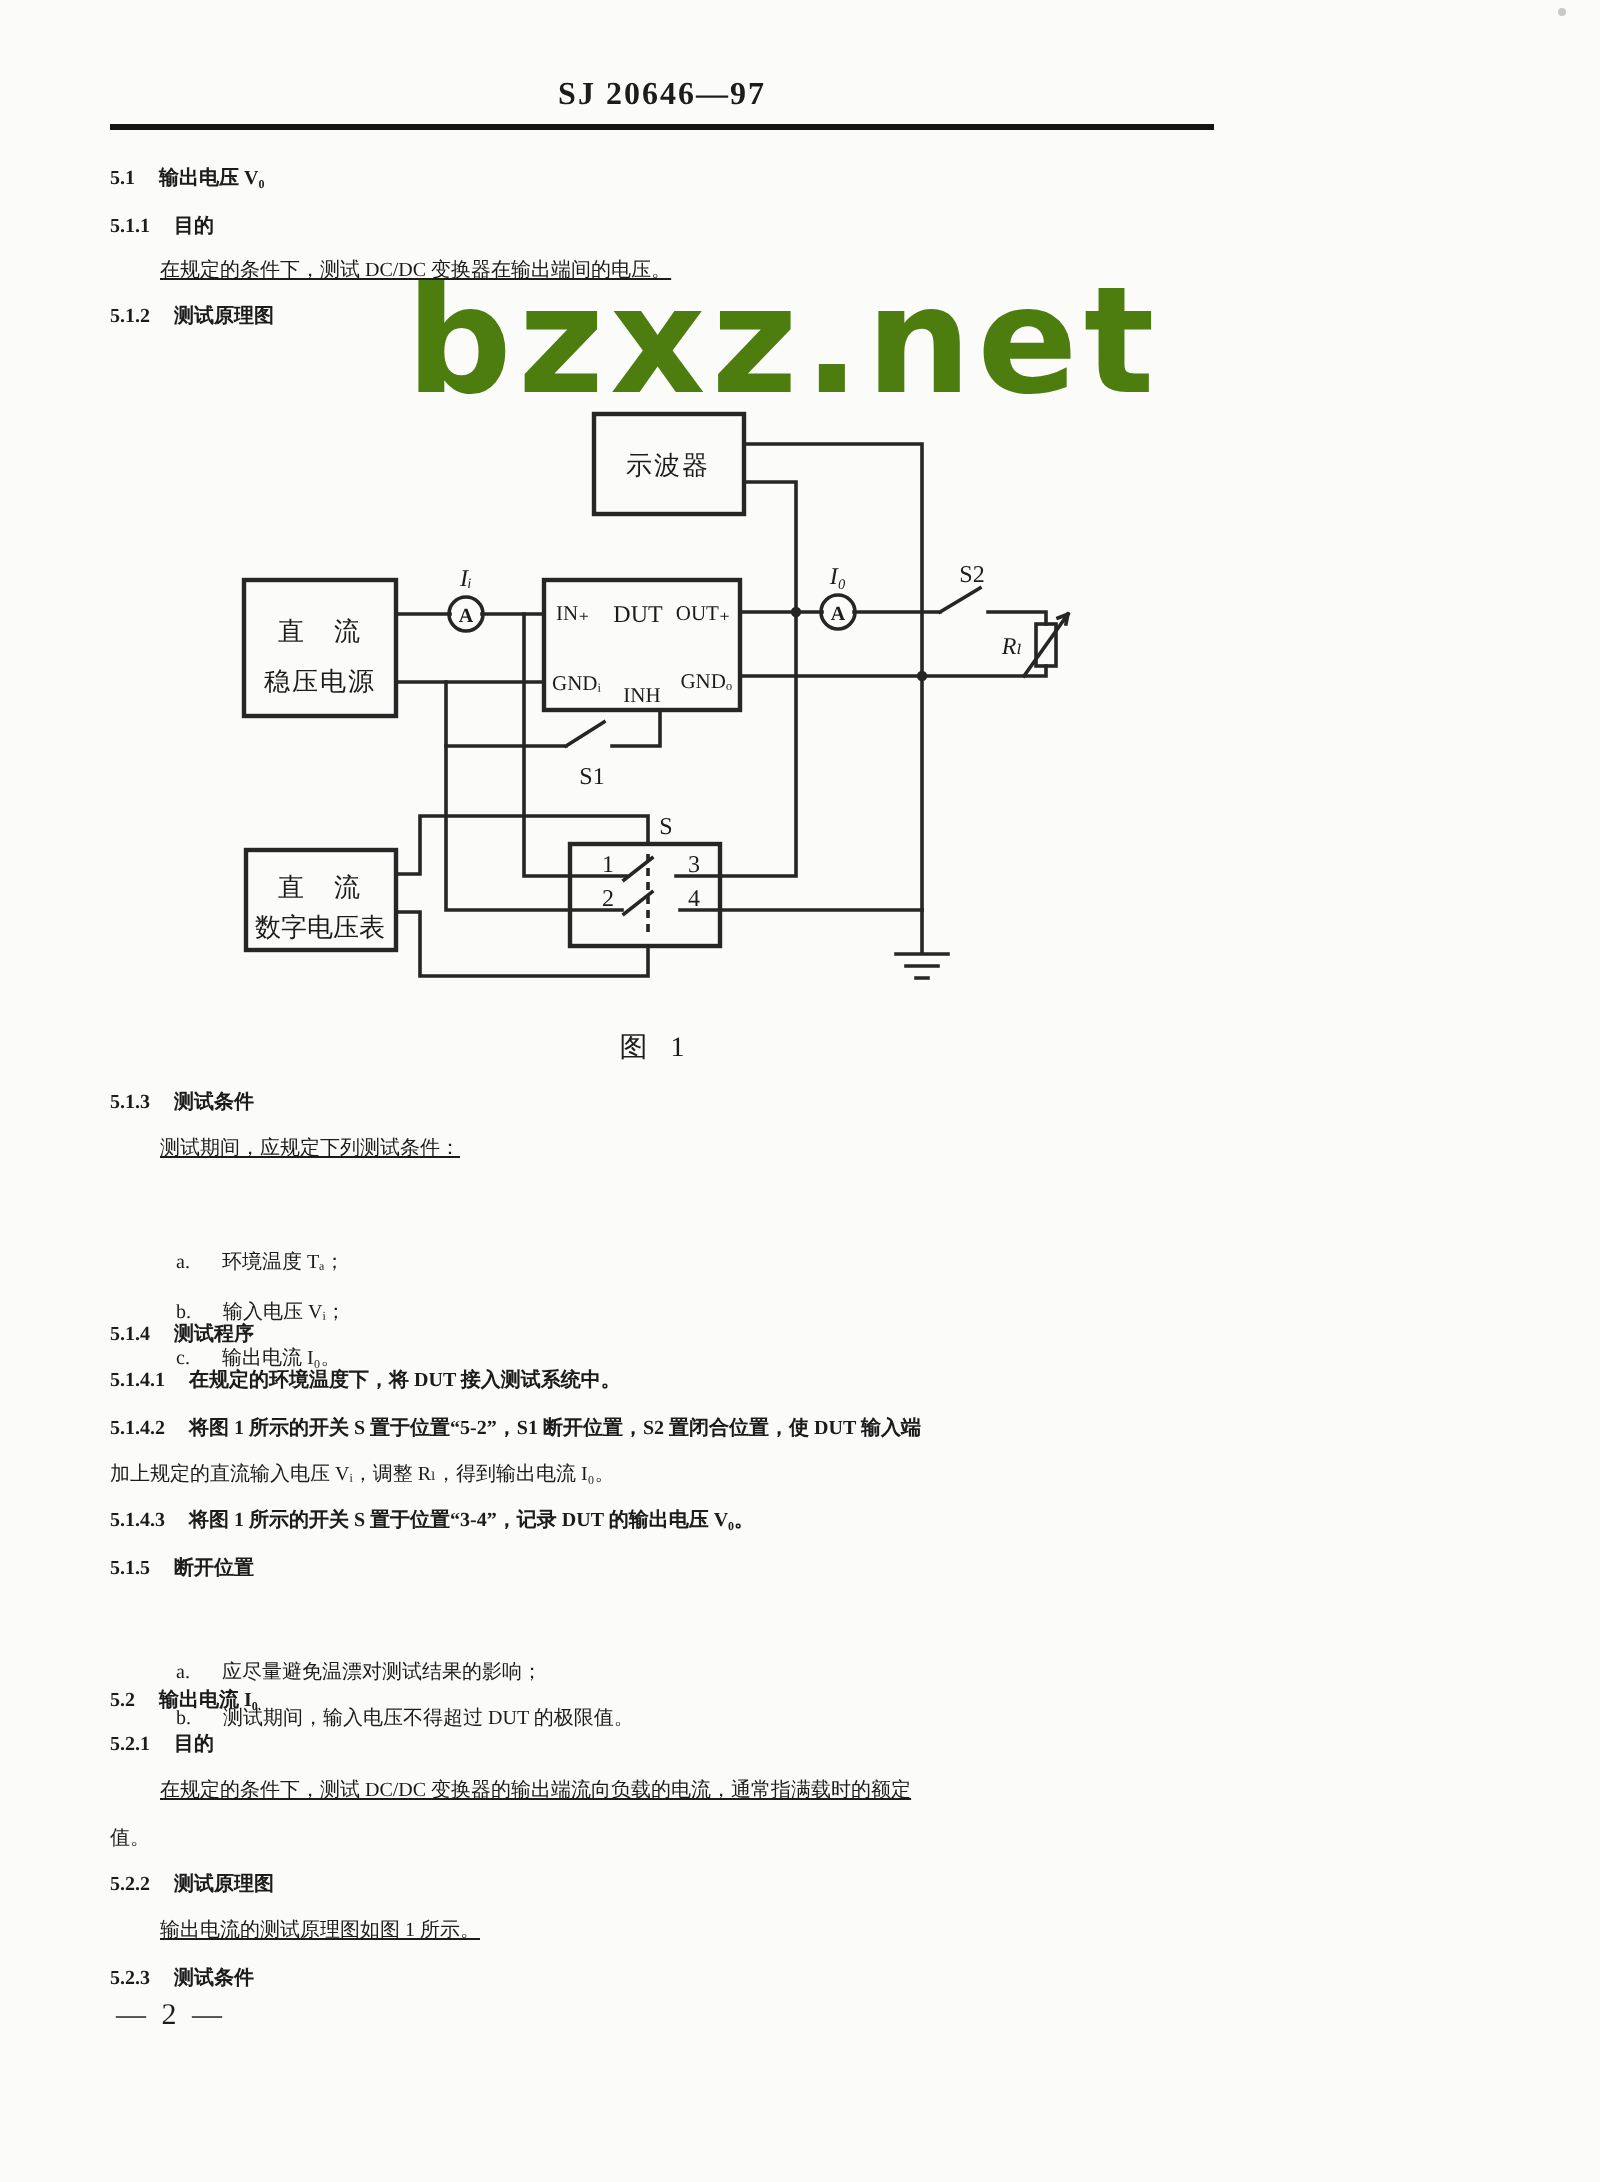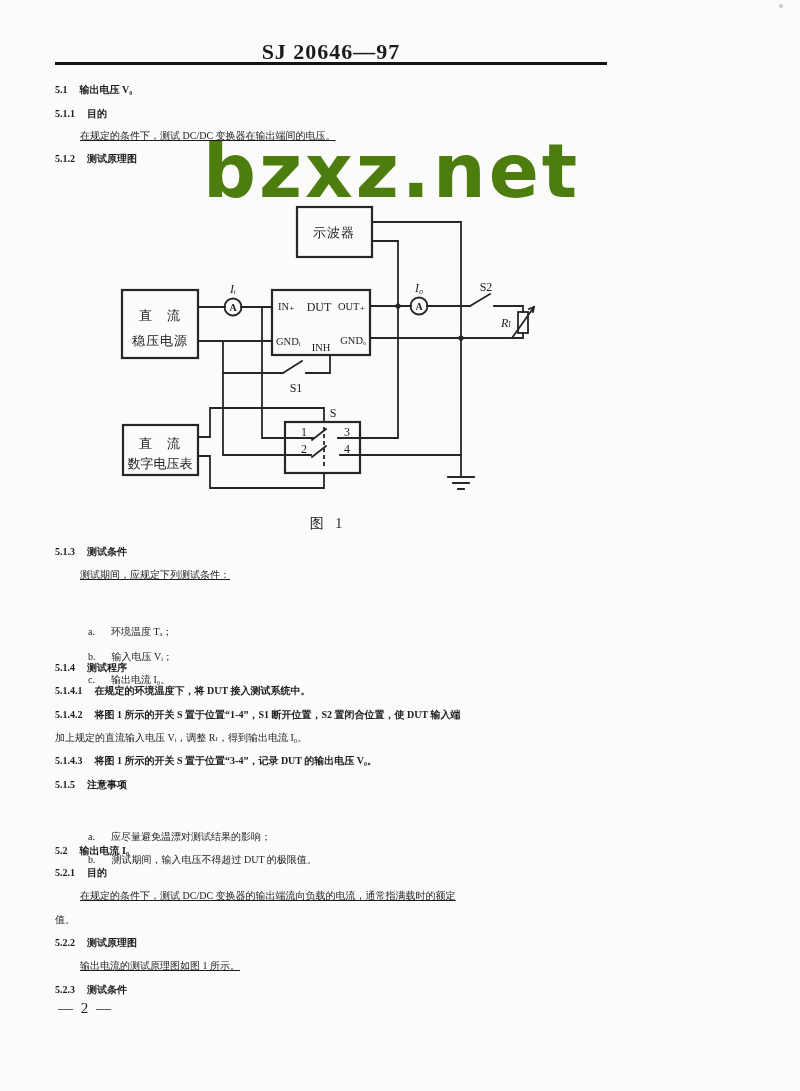--- a/index.html
+++ b/index.html
@@ -10,21 +10,21 @@
   }
   .watermark{
     position:absolute;left:203px;top:128px;z-index:0;
     font-family:"DejaVu Sans","Liberation Sans",sans-serif;
     font-weight:bold;font-size:74px;letter-spacing:3px;color:#4d7c0f;
     user-select:none;
   }
   .layer{position:absolute;left:0;top:0;width:800px;height:1091px;z-index:1;}
   .docnum{
     position:absolute;left:55px;top:39px;width:552px;text-align:center;
-    font-size:22px;font-weight:bold;letter-spacing:1px;
+    font-size:16px;font-weight:bold;letter-spacing:1px;
   }
   .rule{position:absolute;left:55px;top:62px;width:552px;height:3px;background:#141414;}
   .speck{position:absolute;left:779px;top:4px;width:4px;height:4px;background:#c9c9c9;border-radius:50%;}
   .ln{position:absolute;left:55px;font-size:10px;line-height:20px;white-space:nowrap;}
   .ln .num{font-weight:bold;margin-right:12px;}
   .ln.h  .txt{font-weight:bold;}
   .ln.h2 .txt{font-weight:bold;}
   .ln.pi{left:80px;text-decoration:underline;}
   .ln.li{left:88px;margin-top:32px;}
   .ln.li .num{font-weight:normal;margin-right:16px;}
@@ -57,24 +57,24 @@
   <div class="ln pi" style="top:126px"><span class="txt">在规定的条件下，测试 DC/DC 变换器在输出端间的电压。</span></div>
   <div class="ln h" style="top:149px"><span class="num">5.1.2</span><span class="txt">测试原理图</span></div>
 
   <div class="ln h" style="top:542px"><span class="num">5.1.3</span><span class="txt">测试条件</span></div>
   <div class="ln pi" style="top:565px"><span class="txt">测试期间，应规定下列测试条件：</span></div>
   <div class="ln li" style="top:590px"><span class="num">a.</span><span class="txt">环境温度 Tₐ；</span></div>
   <div class="ln li" style="top:615px"><span class="num">b.</span><span class="txt">输入电压 Vᵢ；</span></div>
   <div class="ln li" style="top:638px"><span class="num">c.</span><span class="txt">输出电流 I₀。</span></div>
   <div class="ln h" style="top:658px"><span class="num">5.1.4</span><span class="txt">测试程序</span></div>
   <div class="ln h2" style="top:681px"><span class="num">5.1.4.1</span><span class="txt">在规定的环境温度下，将 DUT 接入测试系统中。</span></div>
-  <div class="ln h2" style="top:705px"><span class="num">5.1.4.2</span><span class="txt">将图 1 所示的开关 S 置于位置“1-4”，S1 断开位置，S2 置闭合位置，使 DUT 输入端</span></div>
+  <div class="ln h2" style="top:705px"><span class="num">5.1.4.2</span><span class="txt">将图 1 所示的开关 S 置于位置“5-2”，S1 断开位置，S2 置闭合位置，使 DUT 输入端</span></div>
   <div class="ln" style="top:728px"><span class="txt">加上规定的直流输入电压 Vᵢ，调整 Rₗ，得到输出电流 I₀。</span></div>
   <div class="ln h2" style="top:751px"><span class="num">5.1.4.3</span><span class="txt">将图 1 所示的开关 S 置于位置“3-4”，记录 DUT 的输出电压 V₀。</span></div>
-  <div class="ln h" style="top:775px"><span class="num">5.1.5</span><span class="txt">注意事项</span></div>
+  <div class="ln h" style="top:775px"><span class="num">5.1.5</span><span class="txt">断开位置</span></div>
   <div class="ln li" style="top:818px"><span class="num">b.</span><span class="txt">测试期间，输入电压不得超过 DUT 的极限值。</span></div>
   <div class="ln li" style="top:795px"><span class="num">a.</span><span class="txt">应尽量避免温漂对测试结果的影响；</span></div>
   <div class="ln h" style="top:841px"><span class="num">5.2</span><span class="txt">输出电流 I₀</span></div>
   <div class="ln h" style="top:863px"><span class="num">5.2.1</span><span class="txt">目的</span></div>
   <div class="ln pi" style="top:886px"><span class="txt">在规定的条件下，测试 DC/DC 变换器的输出端流向负载的电流，通常指满载时的额定</span></div>
   <div class="ln" style="top:910px"><span class="txt">值。</span></div>
   <div class="ln h" style="top:933px"><span class="num">5.2.2</span><span class="txt">测试原理图</span></div>
   <div class="ln pi" style="top:956px"><span class="txt">输出电流的测试原理图如图 1 所示。</span></div>
   <div class="ln h" style="top:980px"><span class="num">5.2.3</span><span class="txt">测试条件</span></div>
 

